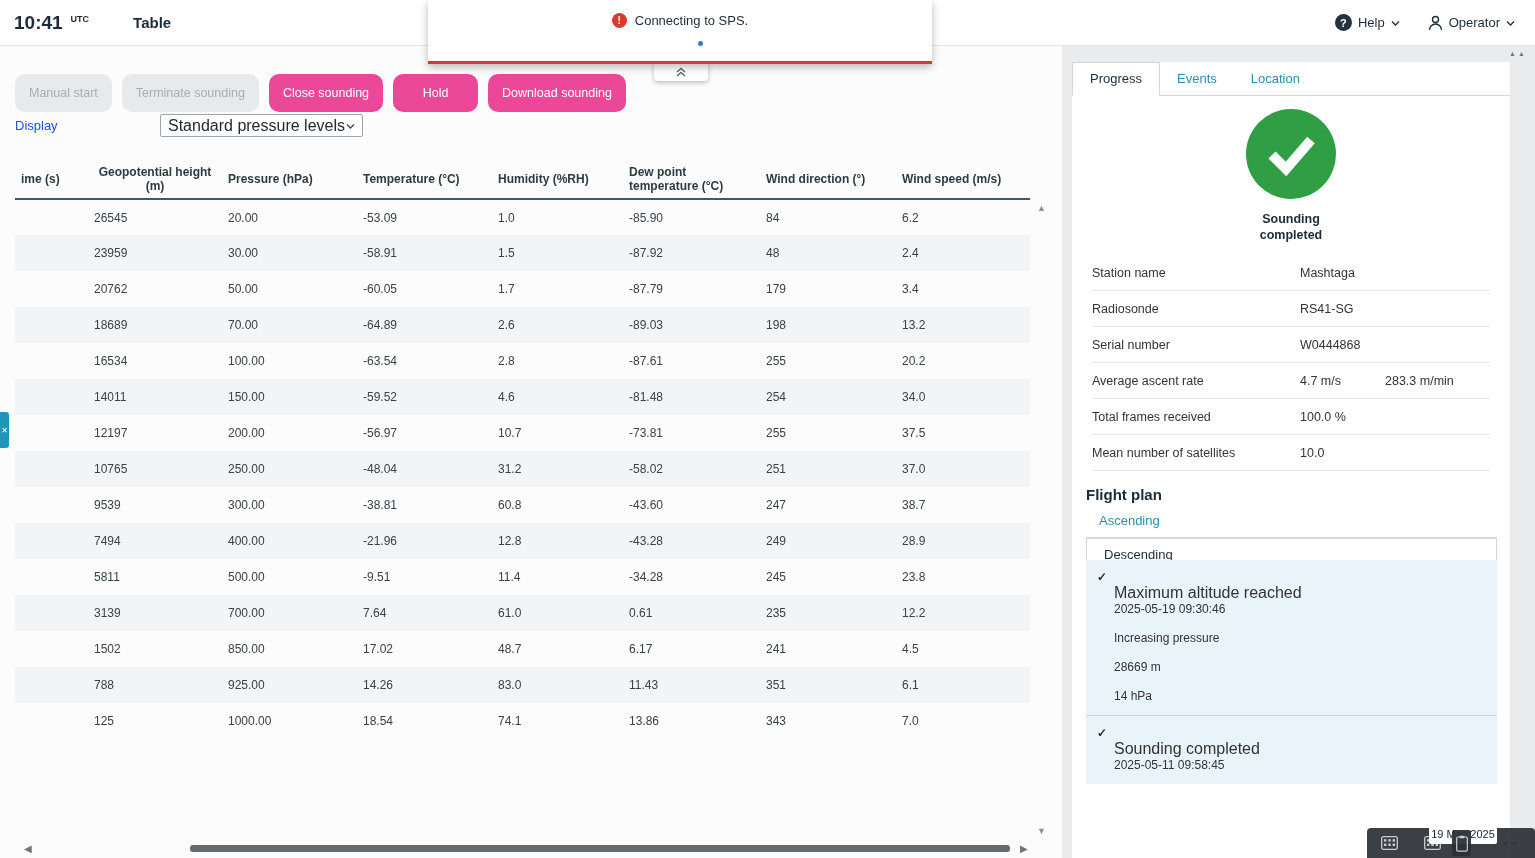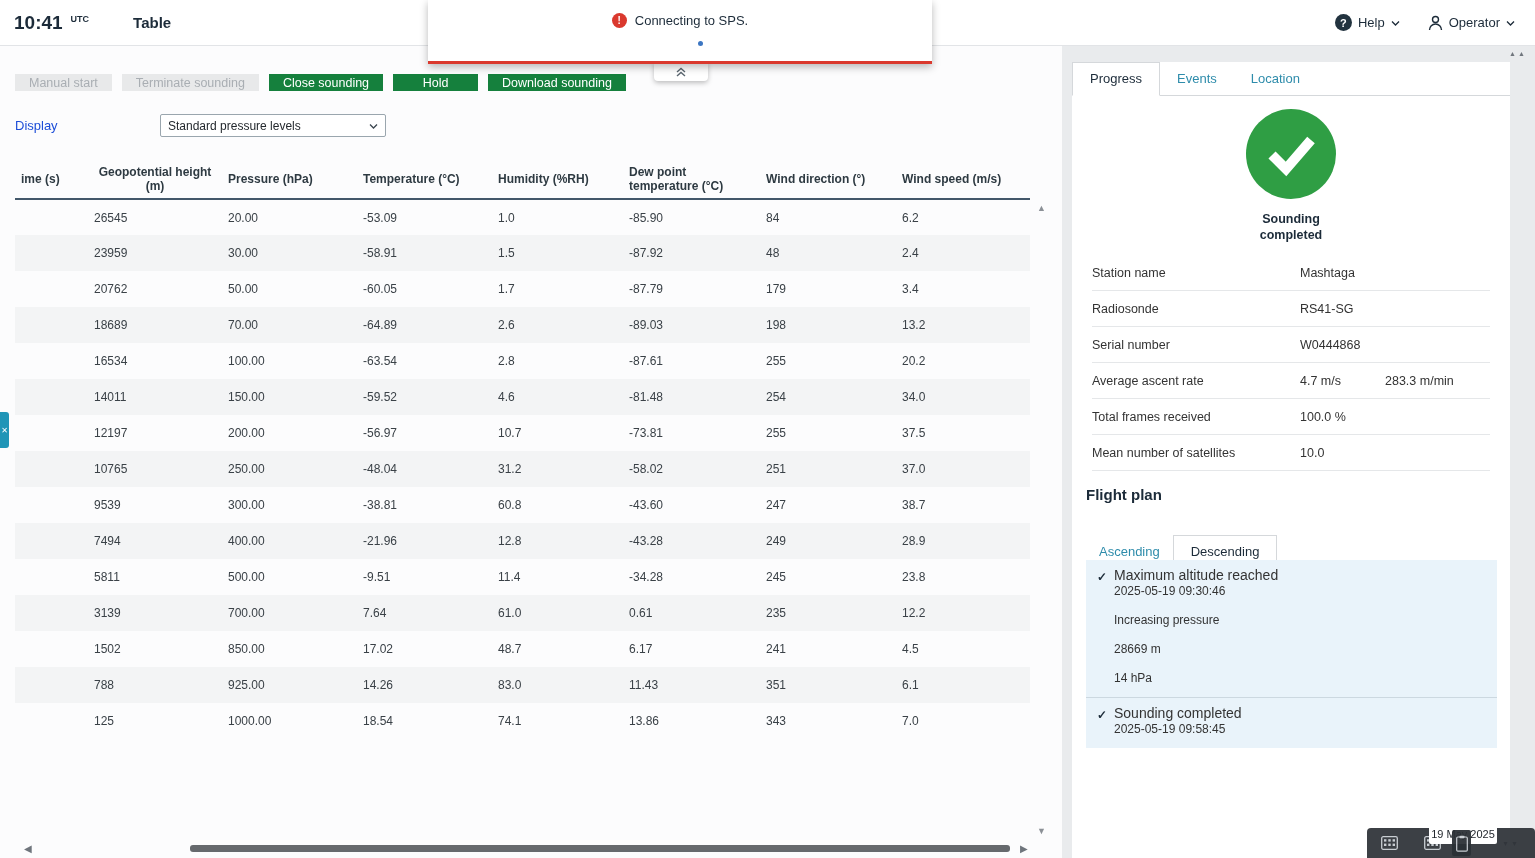--- a/index.html
+++ b/index.html
@@ -19,25 +19,25 @@
   
   .banner{position:absolute;left:428px;top:0;width:504px;height:64px;background:#fff;border-bottom:3px solid #da392e;box-shadow:0 3px 8px rgba(0,0,0,.28);z-index:20;}
   .banner-msg{display:flex;justify-content:center;align-items:center;gap:8px;padding-top:13px;font-size:13px;}
   .err-icon{width:15px;height:15px;border-radius:50%;background:#da392e;color:#fff;font-weight:bold;font-size:10px;display:flex;align-items:center;justify-content:center;flex:none;}
   .carousel-dot{position:absolute;left:270px;top:41px;width:5px;height:5px;border-radius:50%;background:#3c76c2;}
   .banner-collapse{position:absolute;left:654px;top:62px;width:54px;height:19px;background:#fff;border-radius:0 0 4px 4px;box-shadow:0 2px 5px rgba(0,0,0,.25);z-index:19;display:flex;align-items:center;justify-content:center;cursor:pointer;}
 
   
   .left-pane{position:absolute;left:0;top:46px;width:1062px;height:812px;background:#fcfcfd;}
   .toolbar{position:absolute;left:15px;top:28px;display:flex;gap:10px;}
-  .btn{height:17px;padding:0 14px;font-size:12.5px;border:none;border-radius:0;font-family:inherit;min-width:85px;cursor:pointer;}
-  .btn-teal{background:#15803d;color:#fff;}
+  .btn{height:38px;padding:0 14px;font-size:12.5px;border:none;border-radius:10px;font-family:inherit;min-width:85px;cursor:pointer;}
+  .btn-teal{background:#ec4899;color:#fff;}
   .btn-disabled{background:#e8e9ea;color:#a9aeb3;cursor:default;}
   .display-label{position:absolute;left:15px;top:72px;font-size:13px;color:#1d4ed8;}
-  .display-select{position:absolute;left:160px;top:68px;width:226px;height:23px;background:#fff;border:1px solid #9aa6ae;border-radius:2px;display:flex;align-items:center;justify-content:space-between;padding:0 7px;font-size:12px;color:#24292e;cursor:pointer;}
+  .display-select{position:absolute;left:160px;top:68px;width:203px;height:23px;background:#fff;border:1px solid #9aa6ae;border-radius:2px;display:flex;align-items:center;justify-content:space-between;padding:0 7px;font-size:16px;color:#24292e;cursor:pointer;}
 
   .sounding-table{position:absolute;left:15px;top:113px;border-collapse:collapse;table-layout:fixed;width:1015px;}
   .sounding-table th{font-size:12px;font-weight:bold;color:#2e3a42;text-align:left;padding:2px 6px;height:40px;vertical-align:middle;border-bottom:2px solid #42576a;}
   .sounding-table th:nth-child(2){text-align:center;}
   .sounding-table td{font-size:12px;color:#3a4147;padding:0 6px;height:36px;}
   .sounding-table tbody tr:nth-child(even){background:#f3f4f5;}
 
   .vs-arrow{position:absolute;font-size:9px;color:#8b9096;z-index:4;}
   .hs-arrow{position:absolute;font-size:10px;color:#6f757c;z-index:4;}
   .hscroll-thumb{position:absolute;left:190px;top:845px;width:820px;height:7px;background:#66696d;border-radius:3px;z-index:4;cursor:pointer;}
@@ -51,26 +51,26 @@
   .ptab.active{background:#fff;border:1px solid #d5d8db;border-bottom:1px solid #fff;color:#1c2b39;margin-bottom:-1px;line-height:32px;}
   .flight-tabs .ptab{padding:0 13px;}
   .flight-tabs .ptab.active{padding:0 17px;}
   .status-icon{display:flex;justify-content:center;margin-top:12px;}
   .status-text{width:90px;margin:11px auto 0;text-align:center;font-weight:bold;font-size:12.5px;line-height:1.3;}
   .info-list{position:absolute;left:20px;top:193px;width:398px;}
   .info-row{position:relative;height:36px;line-height:36px;border-bottom:1px solid #e5e7e9;font-size:12.5px;color:#333;}
   .info-value{position:absolute;left:208px;}
   .info-value2{position:absolute;left:293px;}
   .flight-title{position:absolute;left:14px;top:424px;font-size:15px;font-weight:bold;}
-  .flight-tabs{position:absolute;left:14px;top:473px;width:411px;display:flex;height:34px;border-bottom:1px solid #d5d8db;}
+  .flight-tabs{position:absolute;left:14px;top:442px;width:411px;display:flex;height:34px;border-bottom:1px solid #d5d8db;flex-direction:column;}
   .event-list{position:absolute;left:14px;top:498px;width:411px;}
   .event-group{background:#e9f3fa;position:relative;padding:8px 0 12px;}
   .event-group + .event-group{border-top:1px solid #ccd8e0;}
   .event-check{position:absolute;left:11px;top:10px;font-weight:bold;font-size:12px;color:#1c2b39;}
-  .event-title{margin-left:28px;font-size:14px;color:#333;line-height:14px;}
+  .event-title{margin-left:28px;font-size:16px;color:#333;line-height:14px;margin-top:18px;}
   .event-ts{margin-left:28px;font-size:12px;color:#333;line-height:14px;margin-top:2px;}
   .event-detail{margin-left:28px;font-size:12px;color:#333;line-height:14px;margin-top:15px;}
 
   
   .strip-arrows-top{position:absolute;left:1509px;top:50px;font-size:7px;color:#70767d;letter-spacing:2px;z-index:4;cursor:pointer;}
   .strip-arrows-bottom{position:absolute;left:1502px;top:840px;font-size:7px;color:#70767d;letter-spacing:2px;z-index:4;cursor:pointer;}
   .taskbar-overlay{position:absolute;left:1367px;top:828px;width:168px;height:30px;background:rgba(43,48,53,.92);border-radius:4px 4px 0 0;z-index:32;display:flex;align-items:center;gap:26px;padding-left:14px;}
   .date-chip{position:absolute;left:1429px;top:824px;width:68px;height:20px;background:#fff;border-radius:2px;font-size:11px;color:#1e2329;text-align:center;line-height:20px;z-index:33;white-space:nowrap;overflow:hidden;}
   .clip-bg{position:absolute;left:1452px;top:830px;width:19px;height:26px;background:rgba(43,48,53,.94);border-radius:2px;z-index:34;display:flex;align-items:center;justify-content:center;}
 </style>
@@ -353,21 +353,21 @@
         <span class="event-check">✓</span>
         <div class="event-title">Maximum altitude reached</div>
         <div class="event-ts">2025-05-19 09:30:46</div>
         <div class="event-detail">Increasing pressure</div>
         <div class="event-detail">28669 m</div>
         <div class="event-detail">14 hPa</div>
       </div>
       <div class="event-group">
         <span class="event-check">✓</span>
         <div class="event-title">Sounding completed</div>
-        <div class="event-ts">2025-05-19 09:58:45</div>
+        <div class="event-ts">2025-05-11 09:58:45</div>
       </div>
     </div>
 </div>
 
 <div class="strip-arrows-top">▲▲</div>
 <div class="strip-arrows-bottom">▼▼</div>
 
 <div class="taskbar-overlay">
   <svg width="17" height="14" viewBox="0 0 17 14">
       <rect x="0.7" y="0.7" width="15.6" height="12.6" rx="1.5" fill="none" stroke="#c8cdd2" stroke-width="1.3"></rect>

